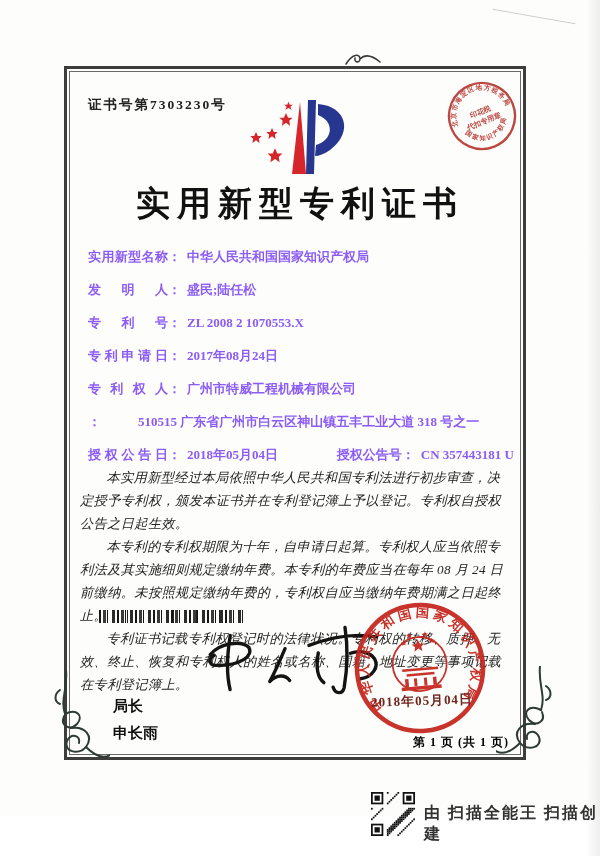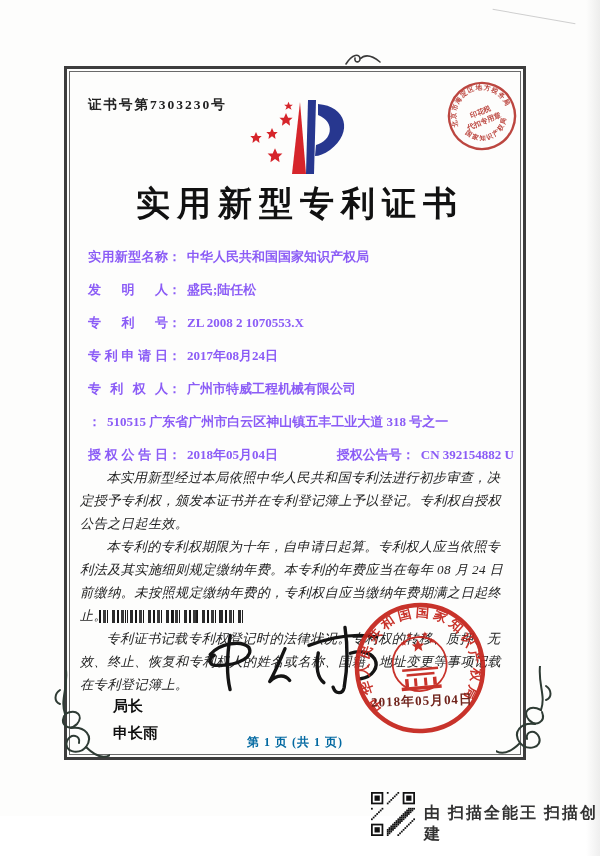--- a/index.html
+++ b/index.html
@@ -61,22 +61,22 @@
   .handwriting path { stroke:#141414; stroke-width:3.4; fill:none;
     stroke-linecap:round; stroke-linejoin:round; }
 
   
   .office-seal { position:absolute; left:352px; top:600px; width:136px; height:136px;
     opacity:.93; }
   .seal-date { position:absolute; left:358px; top:692px; width:128px; text-align:center;
     font-size:13px; font-weight:bold; color:#70241c; letter-spacing:1px;
     transform:rotate(-2deg); }
 
-  .page-info { position:absolute; left:64px; top:734px; width:462px; text-align:center;
-    font-size:12px; font-weight:600; color:#0369a1; letter-spacing:1px; }
+  .page-info { position:absolute; left:47px; top:734px; width:462px; text-align:right;
+    font-size:12px; font-weight:600; color:#000000; letter-spacing:1px; }
 
   
   .tax-seal { position:absolute; left:444px; top:78px; width:76px; height:76px; opacity:.9; }
 
   
   .qr { position:absolute; left:371px; top:792px; width:44px; height:44px; }
   .scan-credit { position:absolute; left:424px; top:803px; font-size:16px; font-weight:600;
     color:#323232; letter-spacing:2px; }
 </style>
 </head>
@@ -155,32 +155,32 @@
         <span class="colon">：</span>
       <span class="val">2017年08月24日</span>
     </div>
     <div class="frow">
       <span class="lbl">专利权人</span>
         <span class="colon">：</span>
       <span class="val">广州市特威工程机械有限公司</span>
     </div>
     <div class="frow">
         <span class="colon">：</span>
-      <span class="val" style="max-width:346px;">510515 广东省广州市白云区神山镇五丰工业大道 318 号之一</span>
+      <span class="val" style="max-width:346px;margin-left:31px;">510515 广东省广州市白云区神山镇五丰工业大道 318 号之一</span>
     </div>
     <div class="frow-last">
       <span class="pair">
         <span class="lbl">授权公告日</span>
           <span class="colon">：</span>
         <span>2018年05月04日</span>
       </span>
       <span class="pair">
         <span>授权公告号</span>
           <span class="colon">：</span>
-        <span>CN 392154882 U</span>
+        <span>CN 357443181 U</span>
       </span>
     </div>
   </div>
 
   <div class="paras">
     <p>本实用新型经过本局依照中华人民共和国专利法进行初步审查，决定授予专利权，颁发本证书并在专利登记簿上予以登记。专利权自授权公告之日起生效。</p>
     <p>本专利的专利权期限为十年，自申请日起算。专利权人应当依照专利法及其实施细则规定缴纳年费。本专利的年费应当在每年 08 月 24 日前缴纳。未按照规定缴纳年费的，专利权自应当缴纳年费期满之日起终止。</p>
     <p>专利证书记载专利权登记时的法律状况。专利权的转移、质押、无效、终止、恢复和专利权人的姓名或名称、国籍、地址变更等事项记载在专利登记簿上。</p>
   </div>
 

